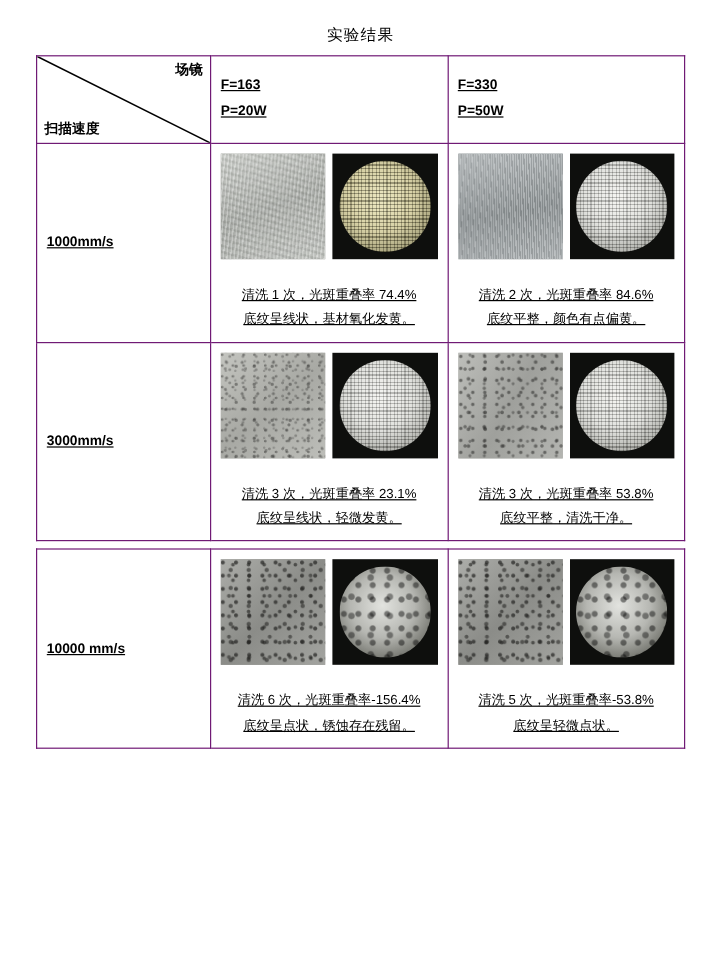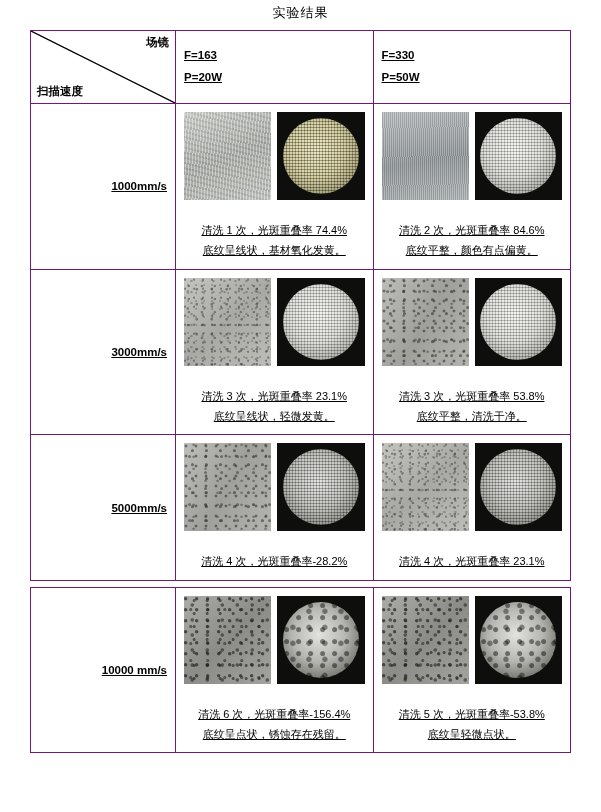--- a/index.html
+++ b/index.html
@@ -11,21 +11,21 @@
     width: 601px;
     height: 812px;
     font-family: "Liberation Sans", sans-serif;
     color: #000;
     position: relative;
     overflow: hidden;
   }
   .page-title {
     text-align: center;
     font-size: 13px;
-    margin-top: 4px;
+    margin-top: 20px;
     margin-bottom: 8px;
     letter-spacing: 1px;
   }
   .tbl-wrap {
     margin: 0 30px;
   }
   table.main {
     border-collapse: collapse;
     width: 541px;
     table-layout: fixed;
@@ -61,21 +61,21 @@
     font-weight: bold;
     text-align: right;
   }
   .head-cell {
     font-size: 11.5px;
     font-weight: bold;
     line-height: 1.9;
     padding: 5px 0;
   }
   .speed-cell {
-    text-align: right;
+    text-align: left;
     font-size: 11.5px;
     font-weight: bold;
     width: 128px;
   }
   .data-cell {
     padding: 8px 4px 5px 4px;
   }
   .imgs {
     display: flex;
     justify-content: center;
@@ -263,45 +263,20 @@
                 <span class="disc"></span>
               </div>
           </div>
           <div class="caption">
             <div>清洗 3 次，光斑重叠率 53.8%</div>
             <div>底纹平整，清洗干净。</div>
           </div>
         </td>
       </tr>
 
-      <tr>
-        <td class="speed-cell">5000mm/s</td>
-        <td class="data-cell">
-          <div class="imgs">
-            <div class="img-box tex-rough-mid"></div>
-            <div class="img-box tex-spot spot-gray">
-                <span class="disc"></span>
-              </div>
-          </div>
-          <div class="caption">
-            <div>清洗 4 次，光斑重叠率-28.2%</div>
-          </div>
-        </td>
-        <td class="data-cell">
-          <div class="imgs">
-            <div class="img-box tex-rough-light"></div>
-            <div class="img-box tex-spot spot-gray">
-                <span class="disc"></span>
-              </div>
-          </div>
-          <div class="caption">
-            <div>清洗 4 次，光斑重叠率 23.1%</div>
-          </div>
-        </td>
-      </tr>
     </tbody>
   </table>
 
   <div class="gap"></div>
 
   <table class="main">
     <tbody>
       <tr>
         <td class="speed-cell">10000 mm/s</td>
         <td class="data-cell">

